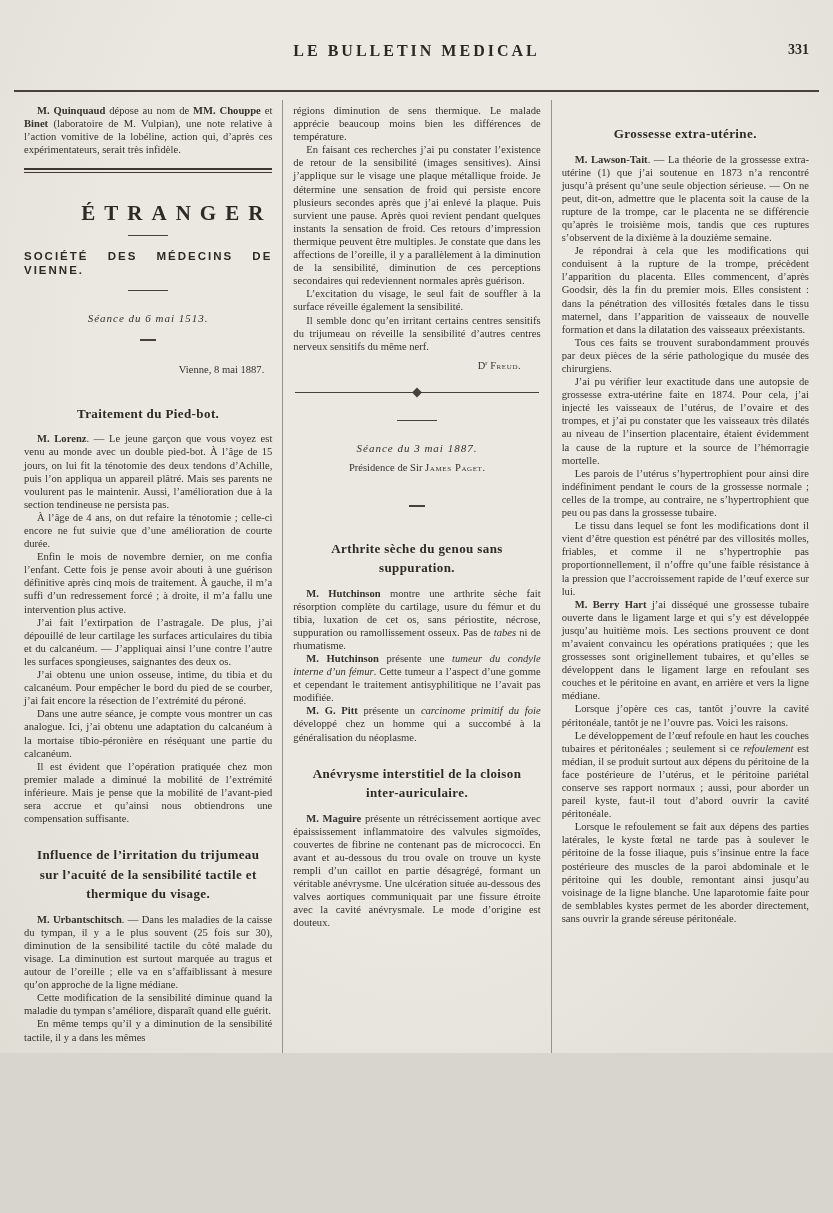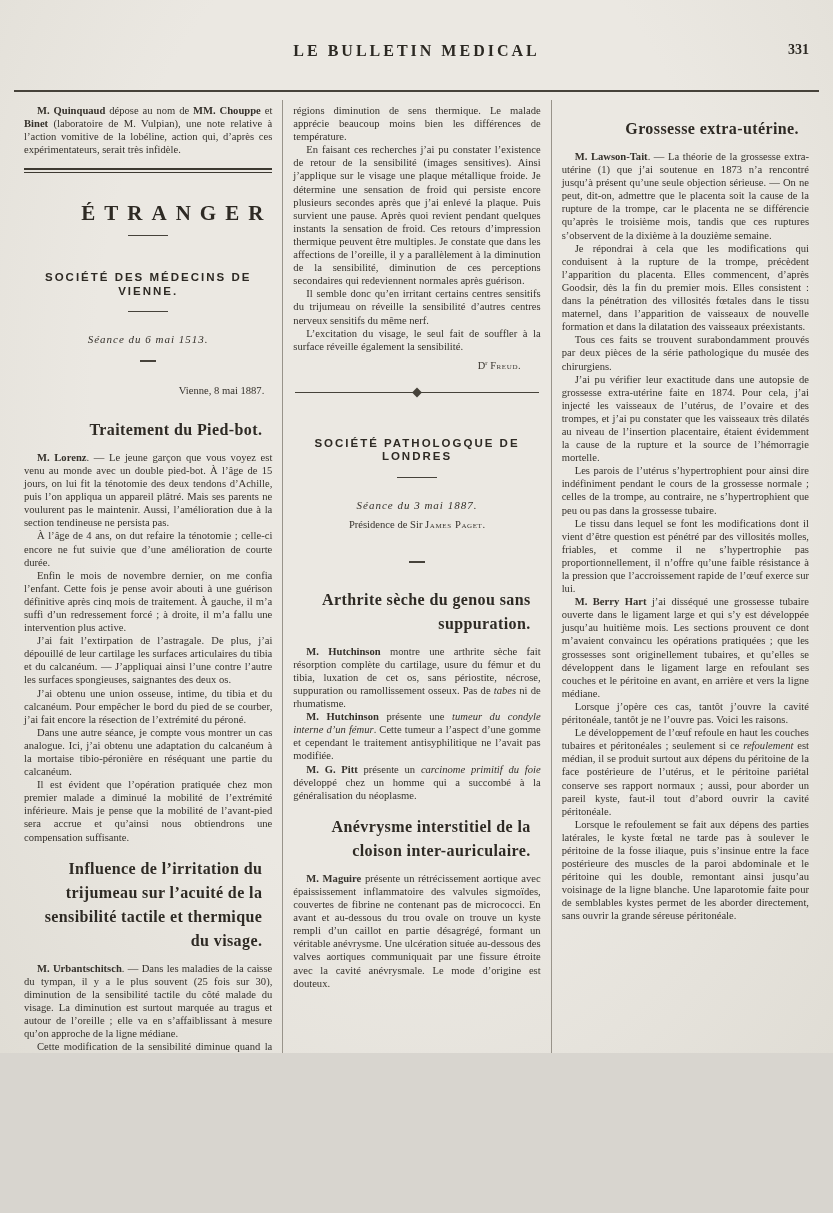--- a/index.html
+++ b/index.html
@@ -45,28 +45,28 @@
   .rule-tiny{width:40px;border-top:1.4px solid #46423a;margin:9px auto;}
   .dash-block{width:16px;height:2px;background:#46423a;margin:12px auto;}
   .ornament{position:relative;height:9px;margin:14px 2px;}
   .ornament::before{content:"";position:absolute;left:0;right:0;top:4px;border-top:1px solid #46423a;}
   .ornament::after{content:"";position:absolute;left:50%;top:1px;width:7px;height:7px;background:#46423a;transform:translateX(-50%) rotate(45deg);}
   h2.h-etranger{
     margin:20px 0 6px;text-align:right;font-weight:bold;font-size:21px;
     letter-spacing:9px;text-indent:9px;color:#2e2a24;font-family:"Liberation Serif",serif;
   }
   h3.h-society{
-    margin:26px 0 4px;text-align:center;font-weight:bold;font-size:11.5px;
+    margin:5px 0 4px;font-weight:bold;font-size:11.5px;
     letter-spacing:2px;font-family:"Liberation Sans","DejaVu Sans",sans-serif;color:#2e2a24;
   }
   .seance{margin:12px 0 2px;text-align:center;font-style:italic;font-size:11px;letter-spacing:1px;}
   .center-line{margin:4px 0 18px;text-align:center;font-size:10.6px;}
   .dateline{margin:10px 8px 8px 0;text-align:right;font-size:10.6px;}
   h4.h-article{
-    margin:13px 10px 9px;text-align:right;font-weight:bold;font-size:16px;
+    margin:20px 10px 9px;text-align:center;font-weight:bold;font-size:13px;
     line-height:1.5;letter-spacing:.4px;color:#2e2a24;
   }
   .signature{margin:3px 20px 2px 0;text-align:right;font-size:10.4px;color:#3b3731;}
   .footnote{
     margin-top:auto;margin-bottom:34px;border-top:1px solid #6e6a61;
     padding-top:15px;font-size:9.8px;text-indent:10px;text-align:left;color:#46423a;
   }
 </style>
 </head>
 <body>
@@ -98,25 +98,24 @@
         <p class="para"><span>Dans une autre séance, je compte vous montrer un cas analogue. Ici, j’ai obtenu une adaptation du calcanéum à la mortaise tibio-péronière en réséquant une partie du calcanéum.</span></p>
         <p class="para"><span>Il est évident que l’opération pratiquée chez mon premier malade a diminué la mobilité de l’extrémité inférieure. Mais je pense que la mobilité de l’avant-pied sera accrue et qu’ainsi nous obtiendrons une compensation suffisante.</span></p>
         <h4 class="h-article">Influence de l’irritation du trijumeau sur l’acuité de la sensibilité tactile et thermique du visage.</h4>
         <p class="para"><span class="b">M. Urbantschitsch</span><span>. — Dans les maladies de la caisse du tympan, il y a le plus souvent (25 fois sur 30), diminution de la sensibilité tactile du côté malade du visage. La diminution est surtout marquée au tragus et autour de l’oreille ; elle va en s’affaiblissant à mesure qu’on approche de la ligne médiane.</span></p>
         <p class="para"><span>Cette modification de la sensibilité diminue quand la maladie du tympan s’améliore, disparaît quand elle guérit.</span></p>
         <p class="para"><span>En même temps qu’il y a diminution de la sensibilité tactile, il y a dans les mêmes</span></p>
       </section>
     <section class="col">
         <p class="para noindent"><span>régions diminution de sens thermique. Le malade apprécie beaucoup moins bien les différences de température.</span></p>
         <p class="para"><span>En faisant ces recherches j’ai pu constater l’existence de retour de la sensibilité (images sensitives). Ainsi j’applique sur le visage une plaque métallique froide. Je détermine une sensation de froid qui persiste encore plusieurs secondes après que j’ai enlevé la plaque. Puis survient une pause. Après quoi revient pendant quelques instants la sensation de froid. Ces retours d’impression thermique peuvent être multiples. Je constate que dans les affections de l’oreille, il y a parallèlement à la diminution de la sensibilité, diminution de ces perceptions secondaires qui redeviennent normales après guérison.</span></p>
+        <p class="para"><span>L’excitation du visage, le seul fait de souffler à la surface réveille également la sensibilité.</span></p>
         <p class="para"><span>Il semble donc qu’en irritant certains centres sensitifs du trijumeau on réveille la sensibilité d’autres centres nerveux sensitifs du même nerf.</span></p>
-        <p class="para"><span>L’excitation du visage, le seul fait de souffler à la surface réveille également la sensibilité.</span></p>
         <div class="signature"><span>D</span><span class="sup">r</span><span> </span><span class="sc">Freud</span><span>.</span></div>
         <div class="ornament"></div>
-        <h3 class="h-society">SOCIÉTÉ PATHOLOGQUE DE LONDRES</h3>
         <div class="rule-tiny"></div>
         <div class="seance">Séance du 3 mai 1887.</div>
         <div class="center-line"><span>Présidence de Sir </span><span class="sc">James Paget</span><span>.</span></div>
         <div class="dash-block"></div>
         <h4 class="h-article">Arthrite sèche du genou sans suppuration.</h4>
         <p class="para"><span class="b">M. Hutchinson</span><span> montre une arthrite sèche fait résorption complète du cartilage, usure du fémur et du tibia, luxation de cet os, sans périostite, nécrose, suppuration ou ramollissement osseux. Pas de </span><span class="i">tabes</span><span> ni de rhumatisme.</span></p>
         <p class="para"><span class="b">M. Hutchinson</span><span> présente une </span><span class="i">tumeur du condyle interne d’un fémur</span><span>. Cette tumeur a l’aspect d’une gomme et cependant le traitement antisyphilitique ne l’avait pas modifiée.</span></p>
         <p class="para"><span class="b">M. G. Pitt</span><span> présente un </span><span class="i">carcinome primitif du foie</span><span> développé chez un homme qui a succombé à la généralisation du néoplasme.</span></p>
         <h4 class="h-article">Anévrysme interstitiel de la cloison inter-auriculaire.</h4>
         <p class="para"><span class="b">M. Maguire</span><span> présente un rétrécissement aortique avec épaississement inflammatoire des valvules sigmoïdes, couvertes de fibrine ne contenant pas de micrococci. En avant et au-dessous du trou ovale on trouve un kyste rempli d’un caillot en partie désagrégé, formant un véritable anévrysme. Une ulcération située au-dessous des valves aortiques communiquait par une fissure étroite avec la cavité anévrysmale. Le mode d’origine est douteux.</span></p>

